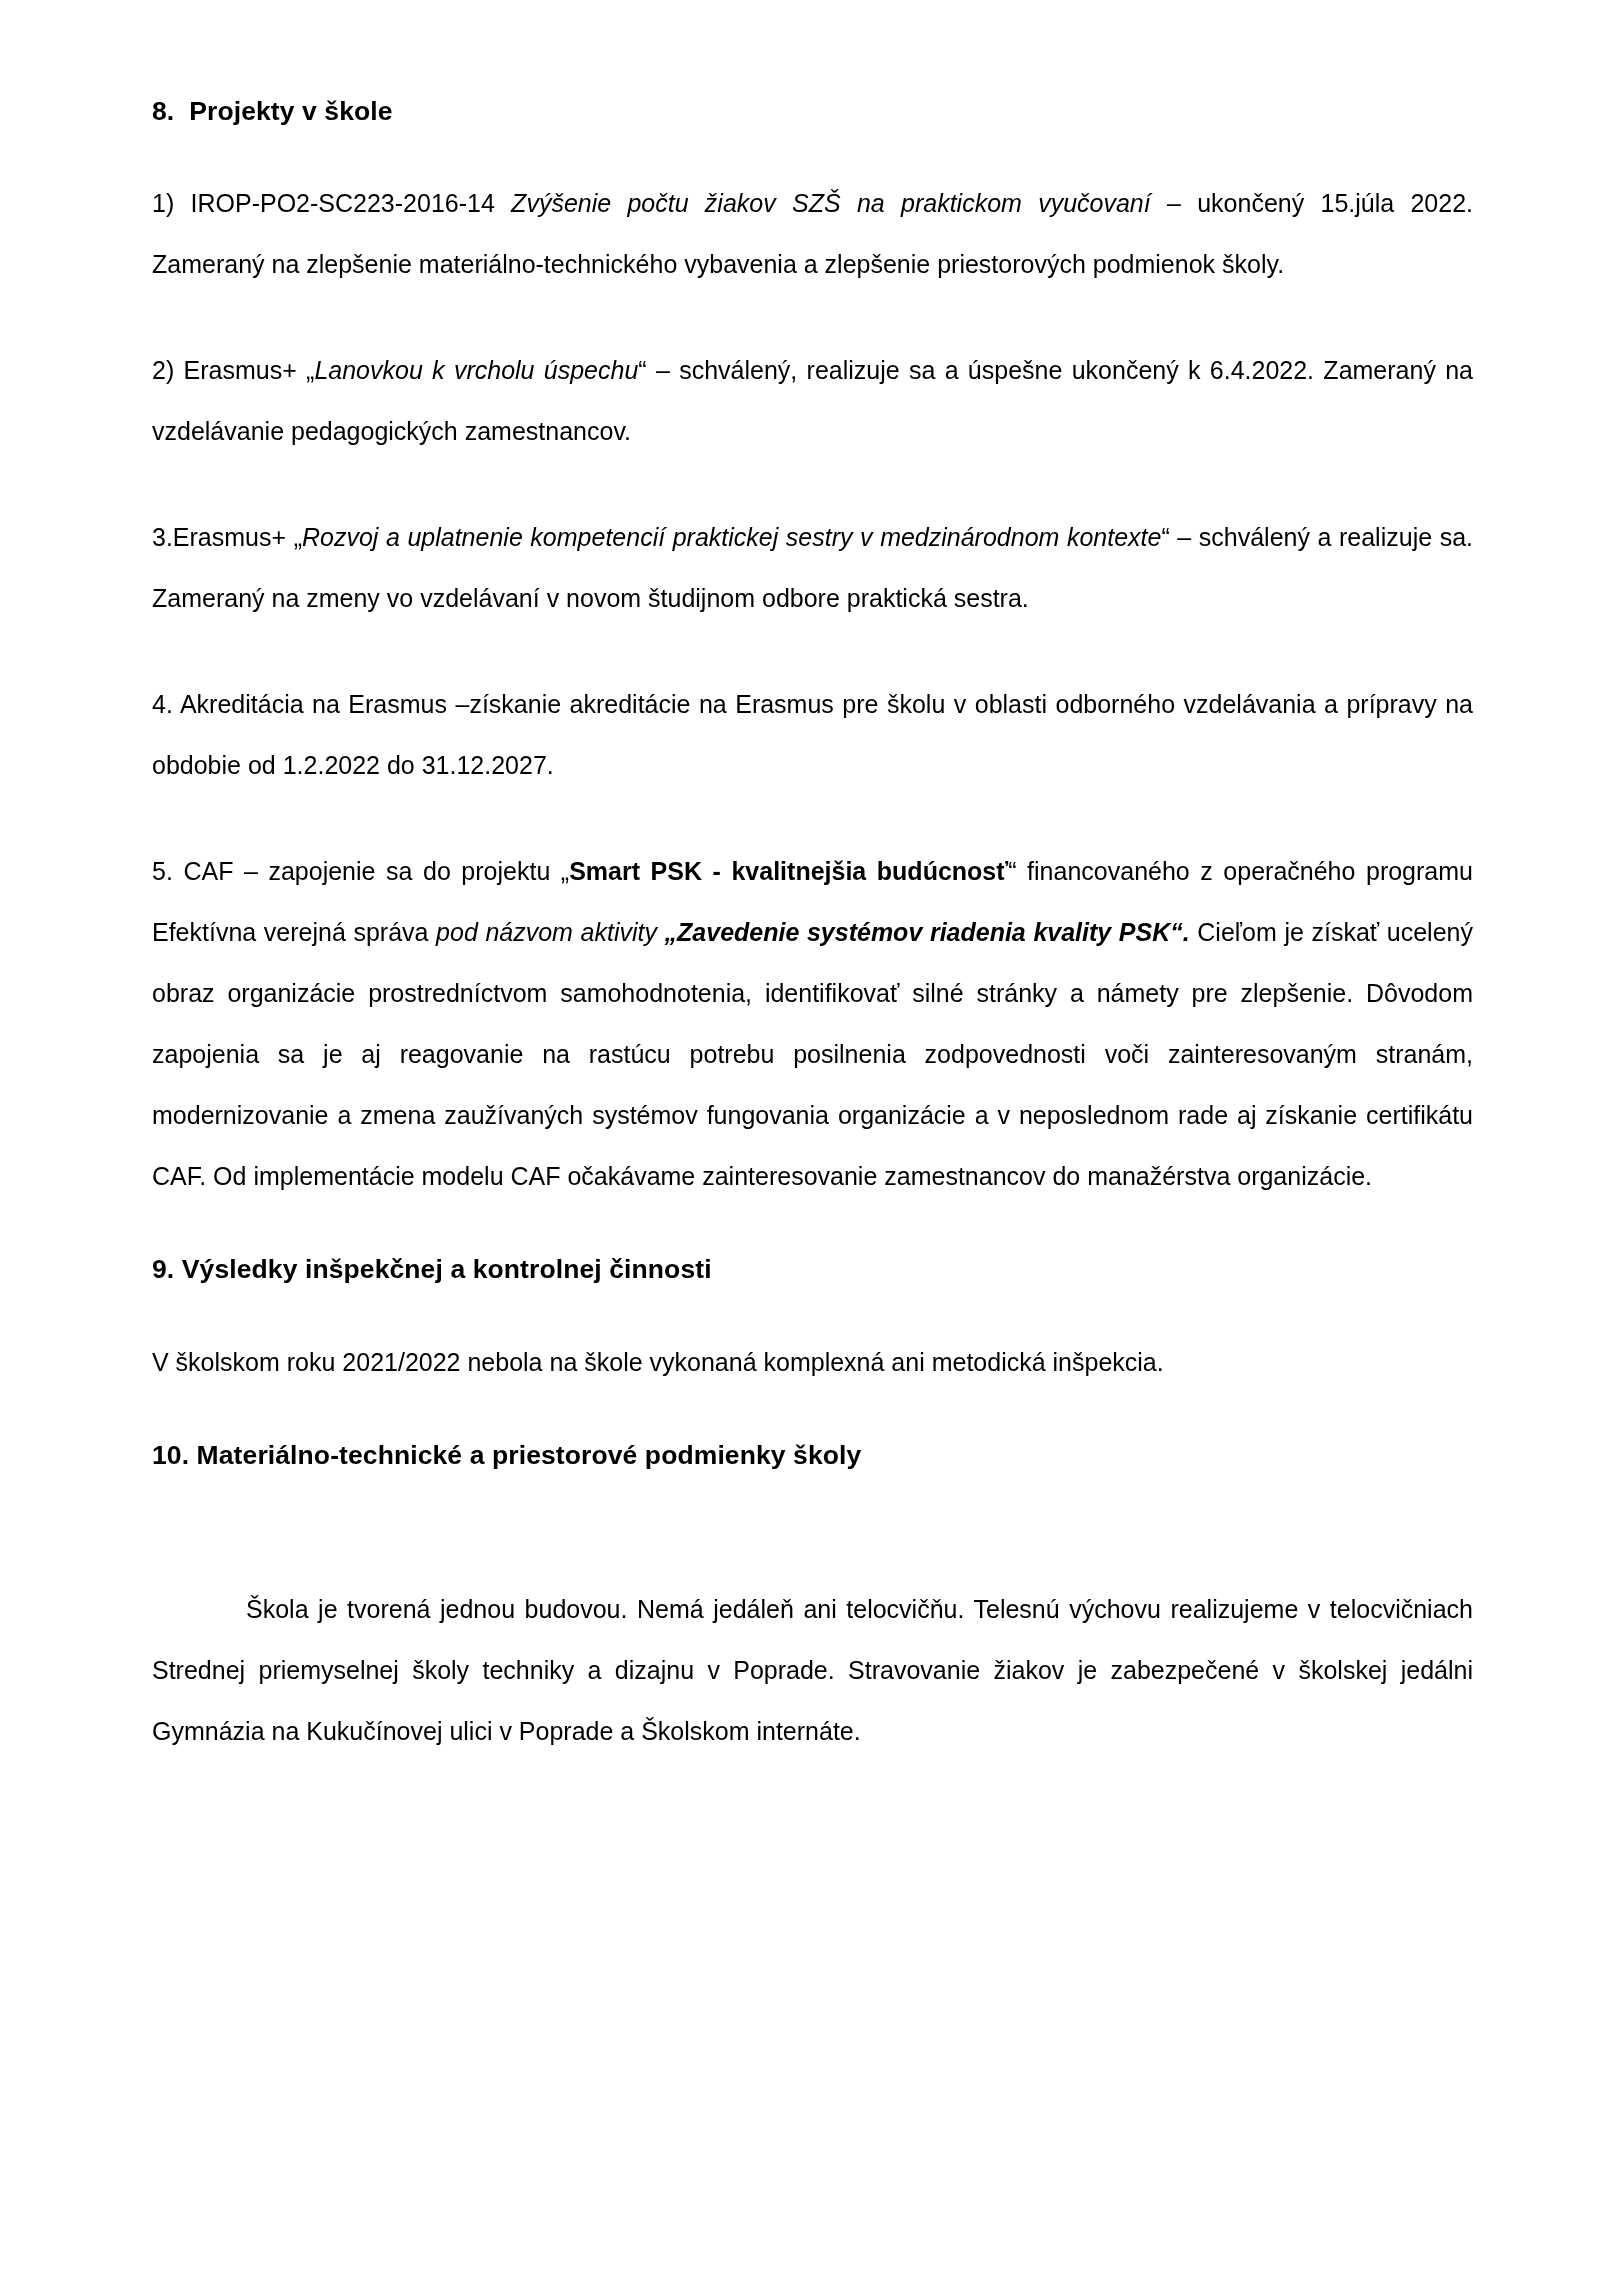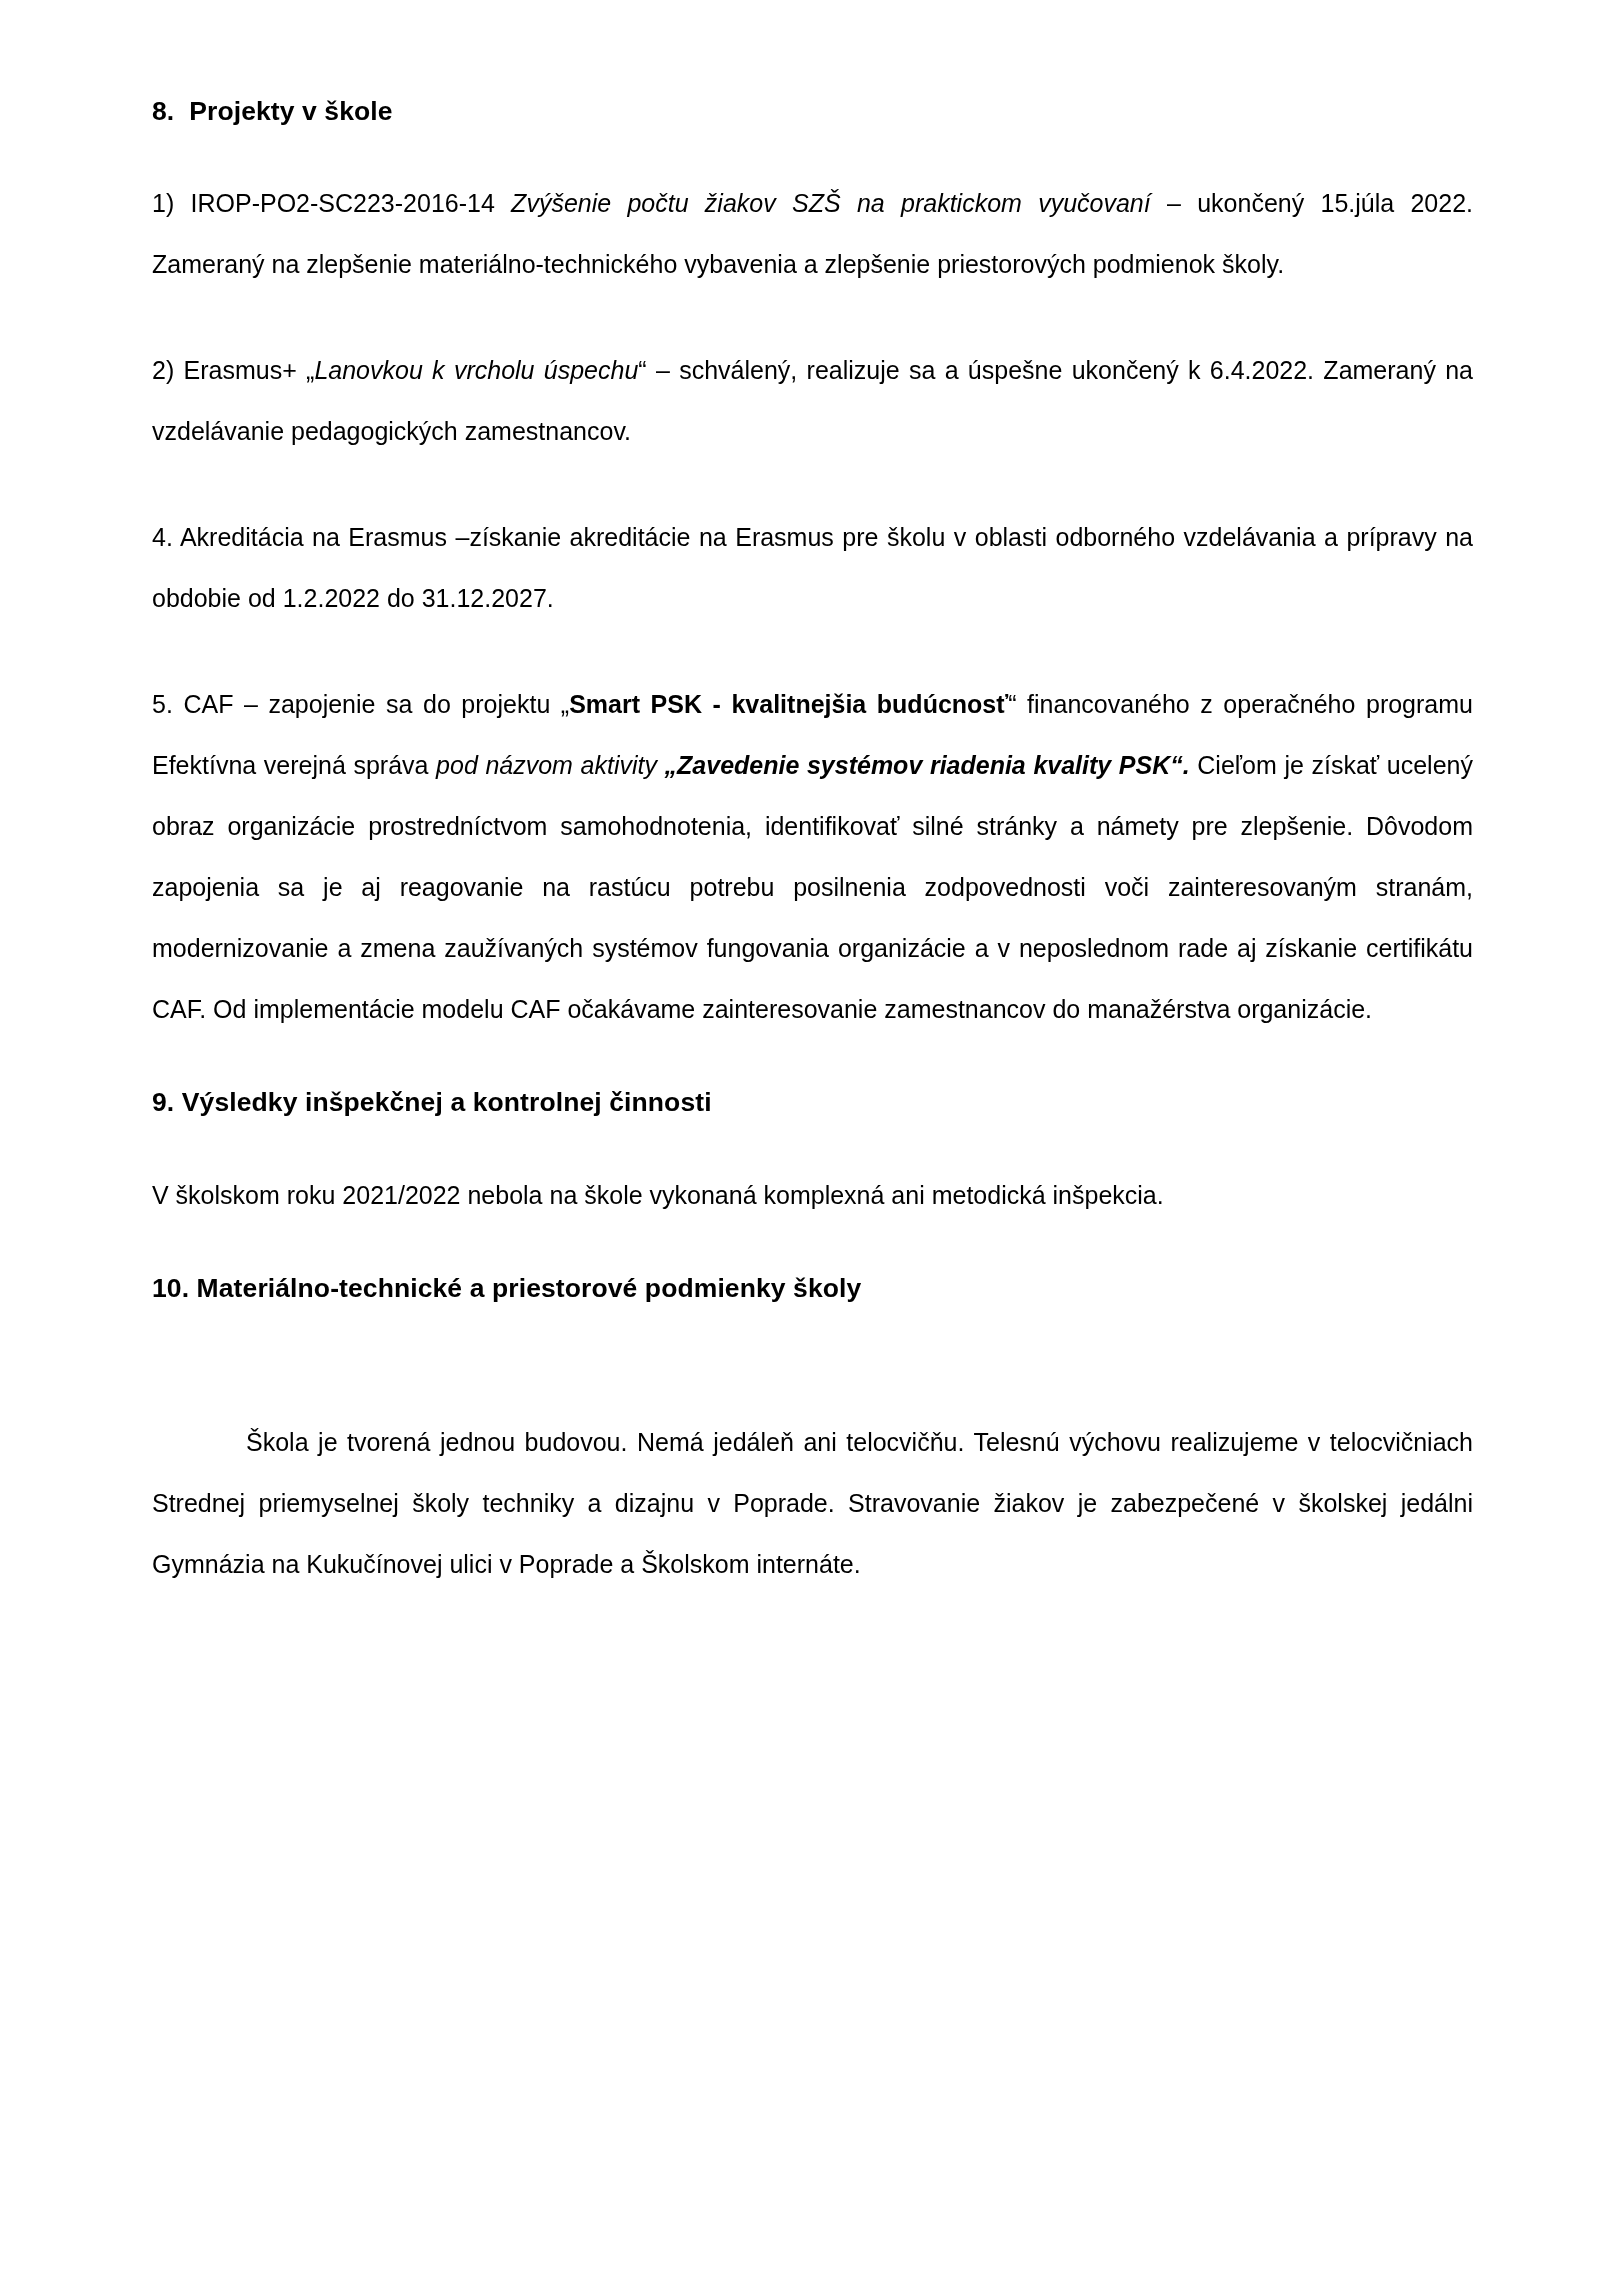--- a/index.html
+++ b/index.html
@@ -68,20 +68,21 @@
 <div class="page">
 
   <div class="content">
 
     <h2 class="heading h-num">8.  Projekty v škole</h2>
 
     <p class="para"><span>1)  IROP-PO2-SC223-2016-14 </span><span class="it">Zvýšenie počtu žiakov SZŠ na praktickom vyučovaní</span><span> – ukončený 15.júla 2022. Zameraný na zlepšenie materiálno-technického vybavenia a zlepšenie priestorových podmienok školy.</span></p>
 
     <p class="para"><span>2) Erasmus+  „</span><span class="it">Lanovkou k vrcholu úspechu</span><span>“ – schválený, realizuje sa a úspešne ukončený k 6.4.2022.  Zameraný na vzdelávanie pedagogických zamestnancov.</span></p>
 
+    <p class="para"><span>3.Erasmus+ „</span><span class="it">Rozvoj a uplatnenie kompetencií praktickej sestry v medzinárodnom kontexte</span><span>“ – schválený a realizuje sa. Zameraný na zmeny vo vzdelávaní v novom študijnom odbore praktická sestra.</span></p>
 
     <p class="para">4. Akreditácia na Erasmus –získanie  akreditácie na Erasmus pre školu v oblasti odborného vzdelávania a prípravy na obdobie od 1.2.2022 do 31.12.2027.</p>
 
     <p class="para"><span>5. CAF – zapojenie sa do projektu „</span><span class="bd">Smart PSK  - kvalitnejšia budúcnosť</span><span>“ financovaného z operačného programu Efektívna verejná správa </span><span class="it">pod názvom aktivity</span><span> </span><span class="bdit">„Zavedenie systémov riadenia kvality PSK“.</span><span> Cieľom je získať ucelený obraz organizácie prostredníctvom samohodnotenia, identifikovať silné stránky a námety pre zlepšenie. Dôvodom zapojenia sa je aj reagovanie na rastúcu potrebu posilnenia zodpovednosti voči zainteresovaným stranám, modernizovanie a zmena zaužívaných systémov fungovania organizácie a v neposlednom rade aj získanie certifikátu CAF.  Od implementácie modelu CAF očakávame zainteresovanie zamestnancov do manažérstva organizácie.</span></p>
 
     <h2 class="heading">9. Výsledky inšpekčnej a kontrolnej činnosti</h2>
 
     <p class="para">V školskom roku 2021/2022 nebola na škole vykonaná komplexná ani metodická inšpekcia.</p>
 
     <h2 class="heading gap-lg">10. Materiálno-technické a priestorové podmienky školy</h2>

